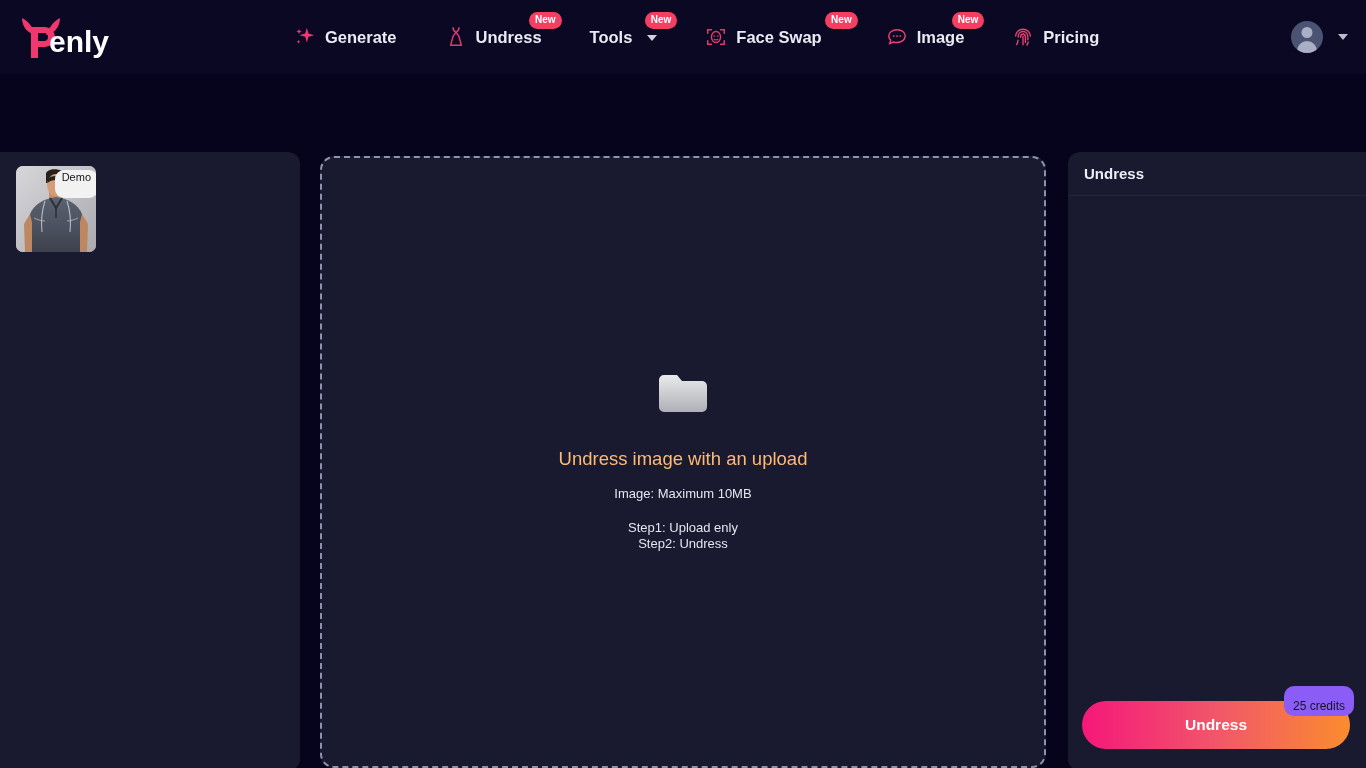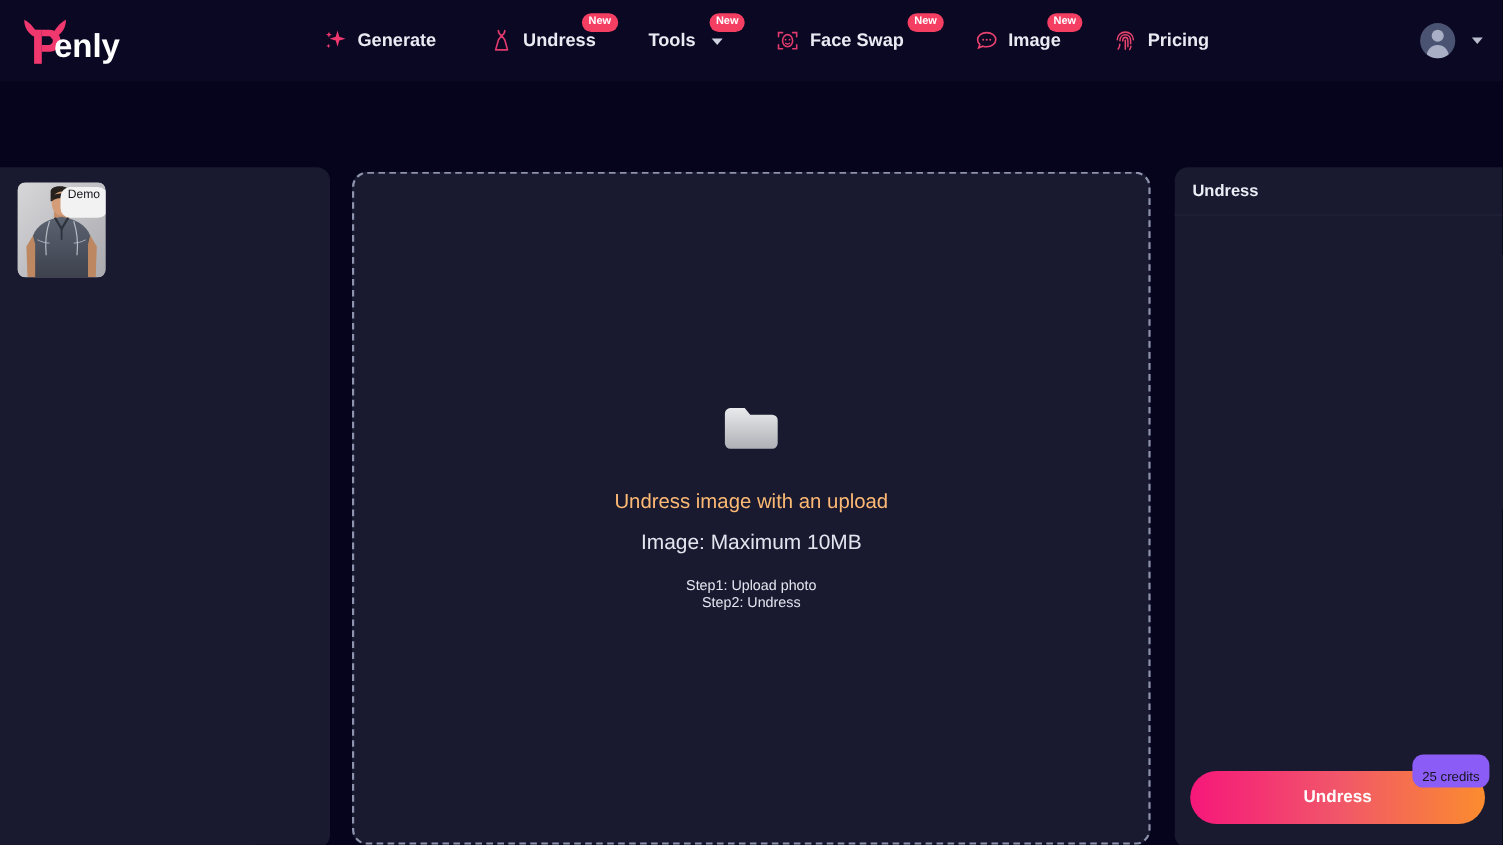--- a/index.html
+++ b/index.html
@@ -173,21 +173,21 @@
   }
   .folder-icon { margin-bottom:26px; }
   .dz-title {
     color:#fdba74;
     font-size:18.5px;
     font-weight:normal;
     margin-bottom:16px;
   }
   .dz-sub {
     color:#e3e5ef;
-    font-size:19px;
+    font-size:13px;
     margin-bottom:19px;
   }
   .upload-btn {
     border:none;
     cursor:pointer;
     color:#ffffff;
     font-family:"Liberation Sans", sans-serif;
     font-size:16px;
     font-weight:bold;
     padding:0 30px;
@@ -395,21 +395,21 @@
             <stop offset="0%" stop-color="#e9eaec"></stop>
             <stop offset="100%" stop-color="#aeb0b6"></stop>
           </linearGradient>
         </defs>
         <path d="M3 8 a5 5 0 0 1 5 -5 h13 l5 6 h20 a5 5 0 0 1 5 5 v21 a5 5 0 0 1 -5 5 h-38 a5 5 0 0 1 -5 -5 z" fill="url(#fg)"></path>
       </svg>
     </div>
     <div class="dz-title">Undress image with an upload</div>
     <div class="dz-sub">Image: Maximum 10MB</div>
     <div class="dz-steps">
-      <div>Step1: Upload photo</div>
+      <div>Step1: Upload enly</div>
       <div>Step2: Undress</div>
     </div>
   </section>
 
   <section class="panel" id="right-panel">
     <div class="panel-head">Undress</div>
     <div class="right-body">
       <div class="undress-btn-wrap">
         <span class="credits-badge">25 credits</span>
         <button class="undress-btn">Undress</button>

